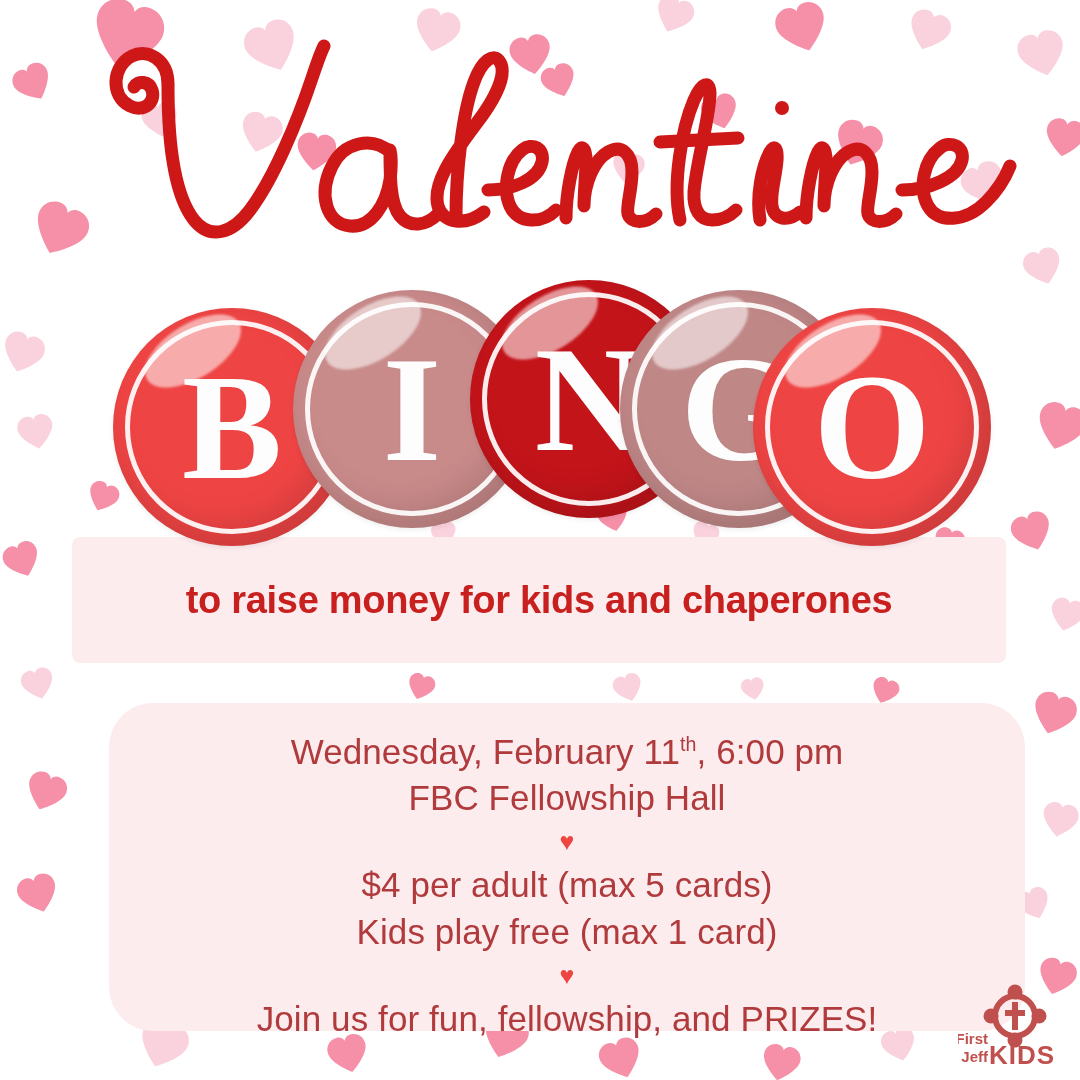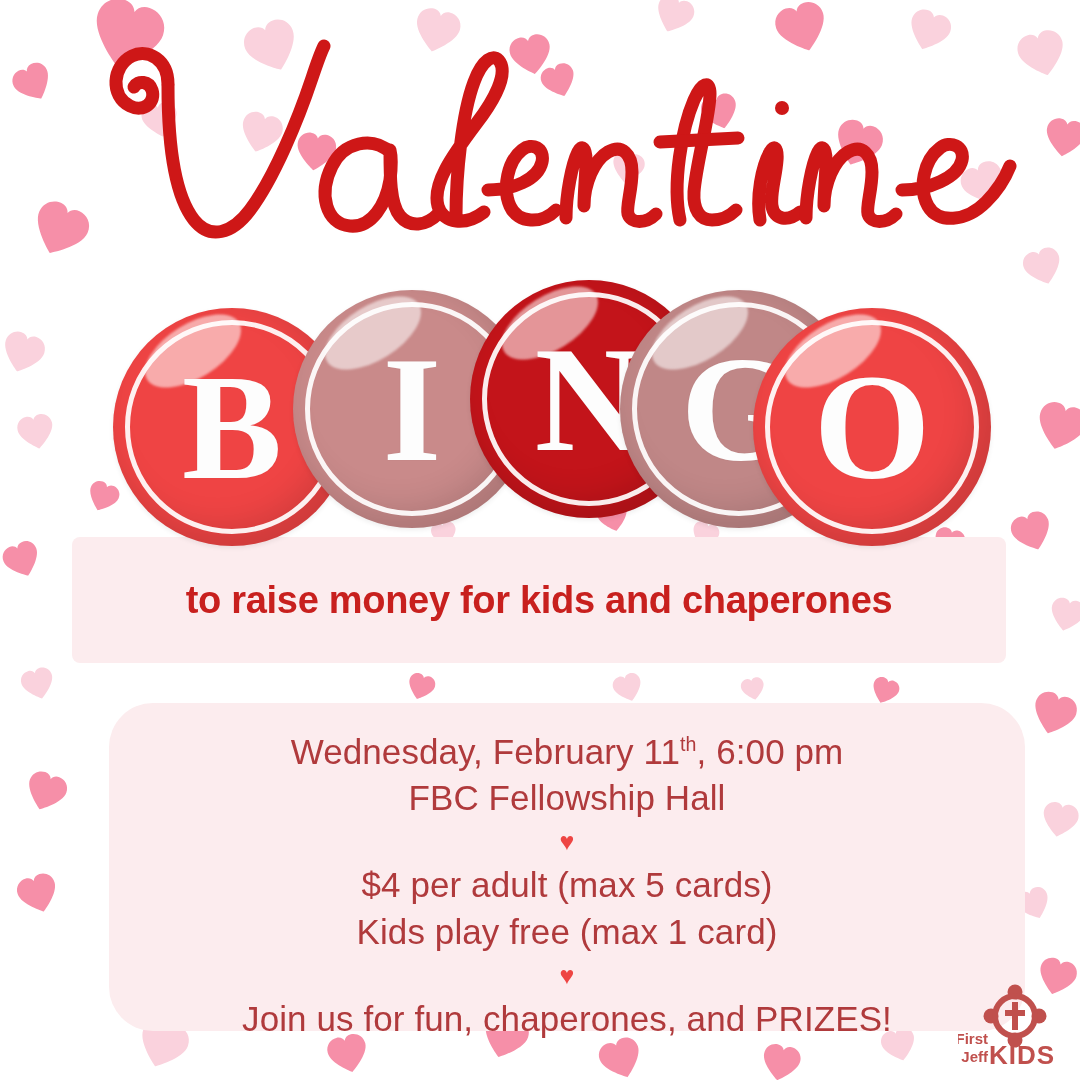--- a/index.html
+++ b/index.html
@@ -498,21 +498,21 @@
     <div class="headline-line">to raise money for kids and chaperones</div>
   </div>
 
   <div class="panel panel-details">
     <div class="detail-line"><span>Wednesday, February 11</span><sup>th</sup><span>, 6:00 pm</span></div>
     <div class="detail-line">FBC Fellowship Hall</div>
     <div class="heart-divider">♥</div>
     <div class="detail-line">$4 per adult (max 5 cards)</div>
     <div class="detail-line">Kids play free (max 1 card)</div>
     <div class="heart-divider">♥</div>
-    <div class="detail-line">Join us for fun, chaperones, and PRIZES!</div>
+    <div class="detail-line">Join us for fun, fellowship, and PRIZES!</div>
   </div>
 
   <div class="logo">
     <svg viewBox="0 0 96 92" aria-hidden="true">
       <g>
         <circle cx="57" cy="10" r="7.5" fill="#C0504D"></circle>
         <circle cx="33" cy="34" r="7.5" fill="#C0504D"></circle>
         <circle cx="81" cy="34" r="7.5" fill="#C0504D"></circle>
         <circle cx="57" cy="58" r="7.5" fill="#C0504D"></circle>
         <circle cx="57" cy="34" r="20" fill="none" stroke="#C0504D" stroke-width="6"></circle>

